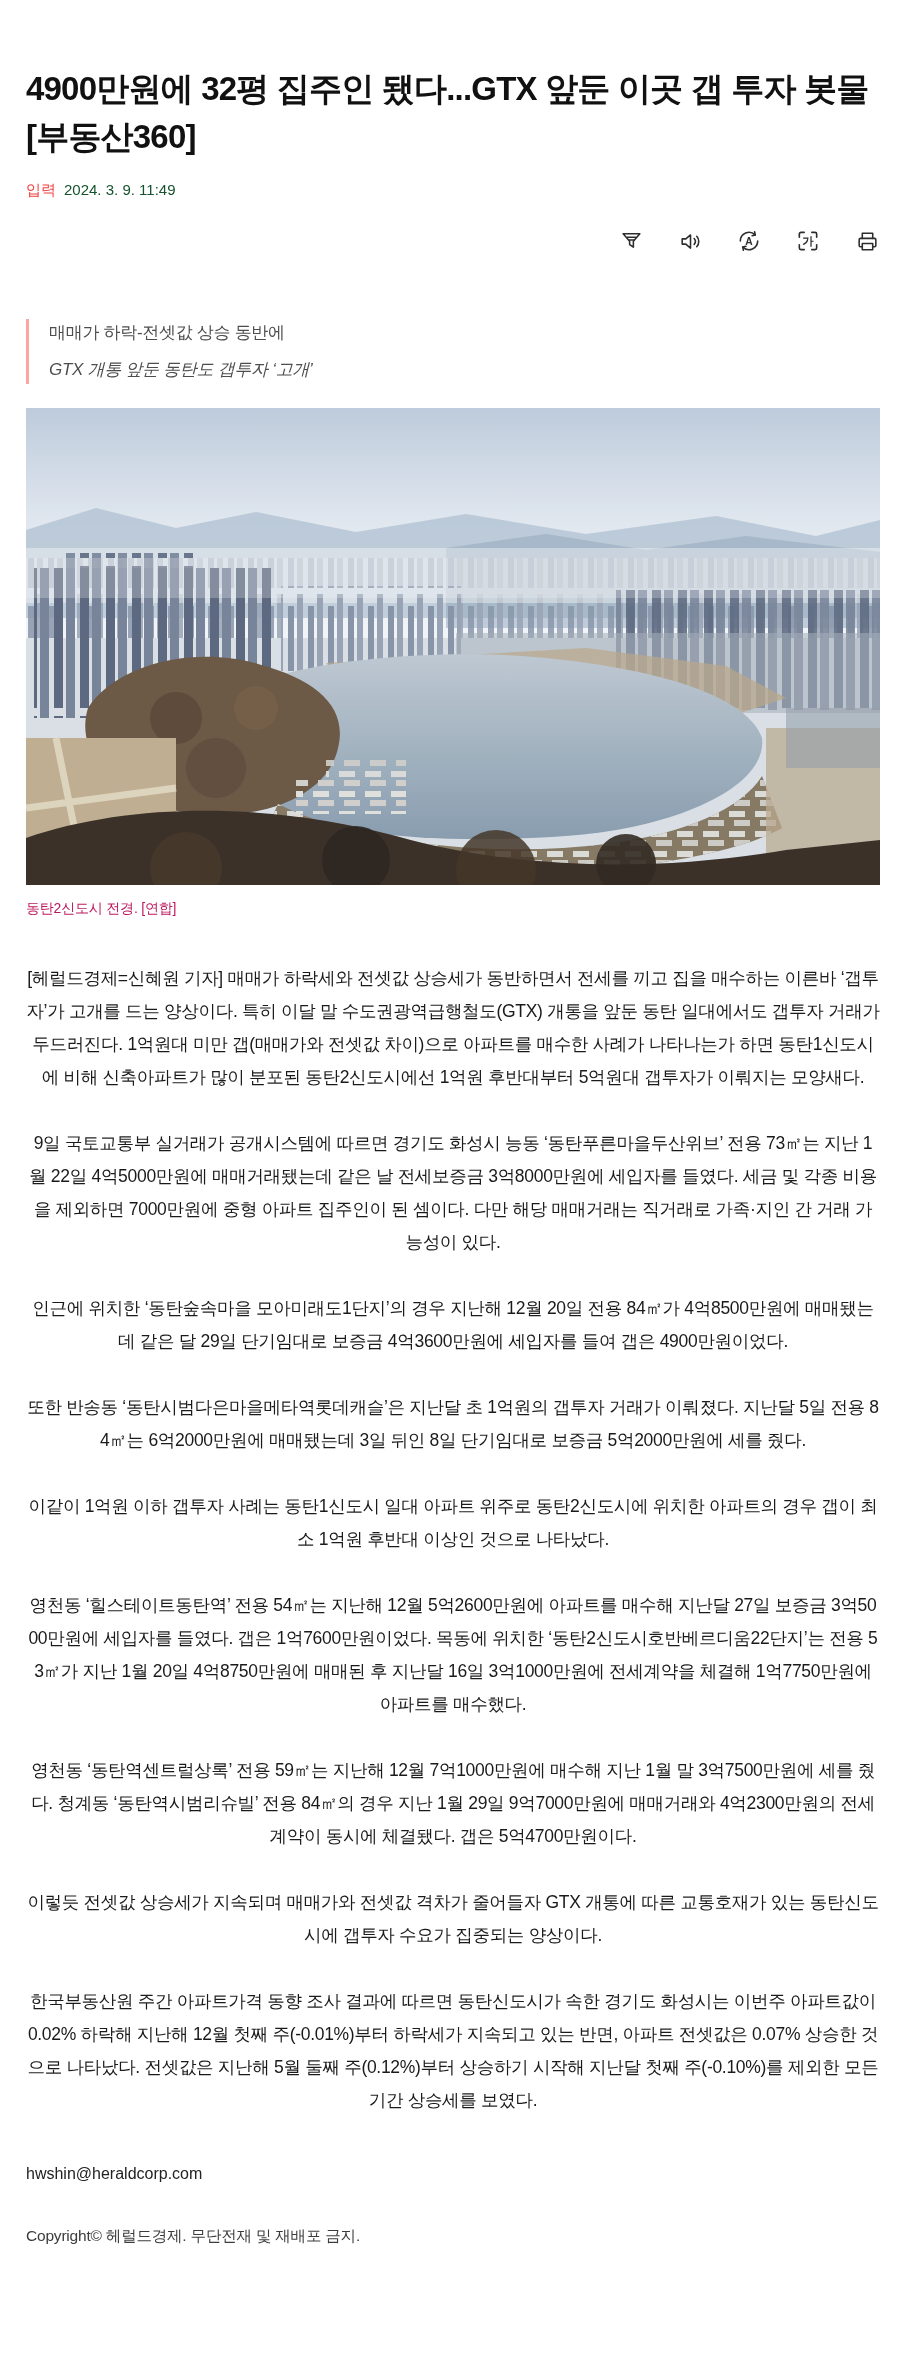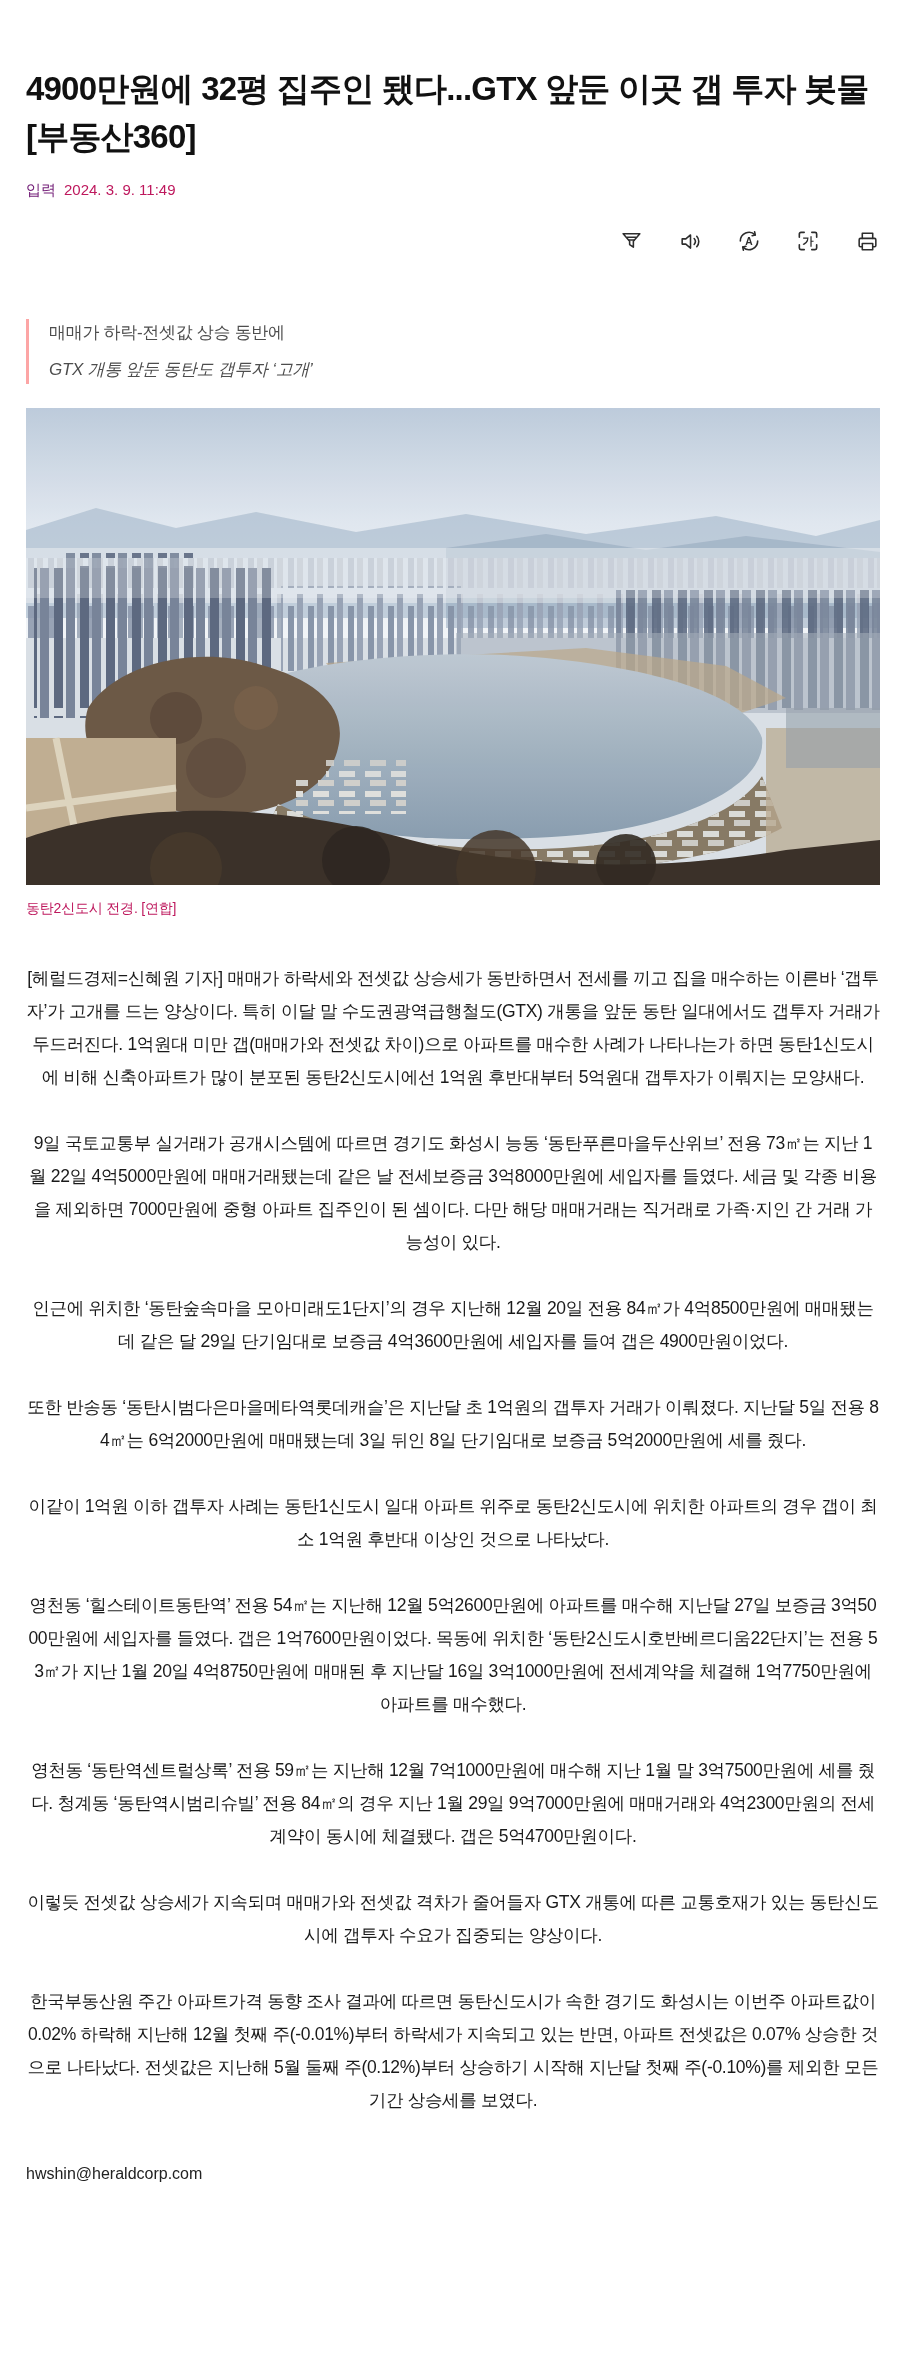--- a/index.html
+++ b/index.html
@@ -13,22 +13,22 @@
 
   
   .title{
     margin:0;padding-top:65px;
     font-size:33px;line-height:48px;font-weight:700;
     color:#111;letter-spacing:-0.8px;word-break:keep-all;
   }
 
   
   .meta{margin-top:18px;font-size:15px;line-height:22px;}
-  .meta-label{color:#701a75;margin-right:8px;}
-  .meta-date{color:#be185d;}
+  .meta-label{color:#ef4444;margin-right:8px;}
+  .meta-date{color:#14532d;}
 
   
   .toolbar{
     margin-top:26px;height:28px;
     display:flex;justify-content:flex-end;align-items:center;gap:33px;
   }
   .tool-btn{
     background:none;border:none;padding:0;margin:0;cursor:pointer;
     width:26px;height:26px;display:flex;align-items:center;justify-content:center;
   }
@@ -213,14 +213,15 @@
       <p class="para">또한 반송동 ‘동탄시범다은마을메타역롯데캐슬’은 지난달 초 1억원의 갭투자 거래가 이뤄졌다. 지난달 5일 전용 84㎡는 6억2000만원에 매매됐는데 3일 뒤인 8일 단기임대로 보증금 5억2000만원에 세를 줬다.</p>
       <p class="para">이같이 1억원 이하 갭투자 사례는 동탄1신도시 일대 아파트 위주로 동탄2신도시에 위치한 아파트의 경우 갭이 최소 1억원 후반대 이상인 것으로 나타났다.</p>
       <p class="para">영천동 ‘힐스테이트동탄역’ 전용 54㎡는 지난해 12월 5억2600만원에 아파트를 매수해 지난달 27일 보증금 3억5000만원에 세입자를 들였다. 갭은 1억7600만원이었다. 목동에 위치한 ‘동탄2신도시호반베르디움22단지’는 전용 53㎡가 지난 1월 20일 4억8750만원에 매매된 후 지난달 16일 3억1000만원에 전세계약을 체결해 1억7750만원에 아파트를 매수했다.</p>
       <p class="para">영천동 ‘동탄역센트럴상록’ 전용 59㎡는 지난해 12월 7억1000만원에 매수해 지난 1월 말 3억7500만원에 세를 줬다. 청계동 ‘동탄역시범리슈빌’ 전용 84㎡의 경우 지난 1월 29일 9억7000만원에 매매거래와 4억2300만원의 전세계약이 동시에 체결됐다. 갭은 5억4700만원이다.</p>
       <p class="para">이렇듯 전셋값 상승세가 지속되며 매매가와 전셋값 격차가 줄어들자 GTX 개통에 따른 교통호재가 있는 동탄신도시에 갭투자 수요가 집중되는 양상이다.</p>
       <p class="para">한국부동산원 주간 아파트가격 동향 조사 결과에 따르면 동탄신도시가 속한 경기도 화성시는 이번주 아파트값이 0.02% 하락해 지난해 12월 첫째 주(-0.01%)부터 하락세가 지속되고 있는 반면, 아파트 전셋값은 0.07% 상승한 것으로 나타났다. 전셋값은 지난해 5월 둘째 주(0.12%)부터 상승하기 시작해 지난달 첫째 주(-0.10%)를 제외한 모든 기간 상승세를 보였다.</p>
     </div>
 
   <p class="email">hwshin@heraldcorp.com</p>
 
+  <p class="copyright">Copyright© 헤럴드경제. 무단전재 및 재배포 금지.</p>
 
 </article>
 
 </body></html>

